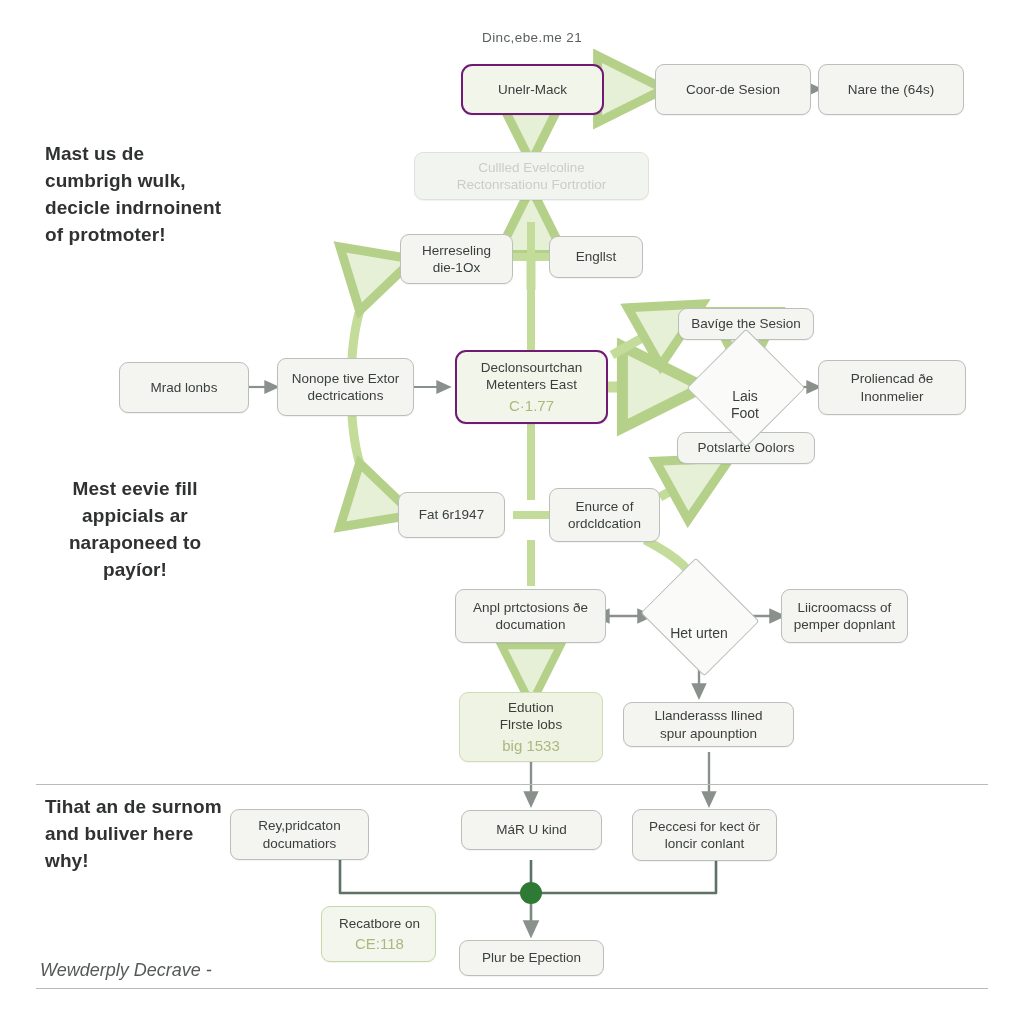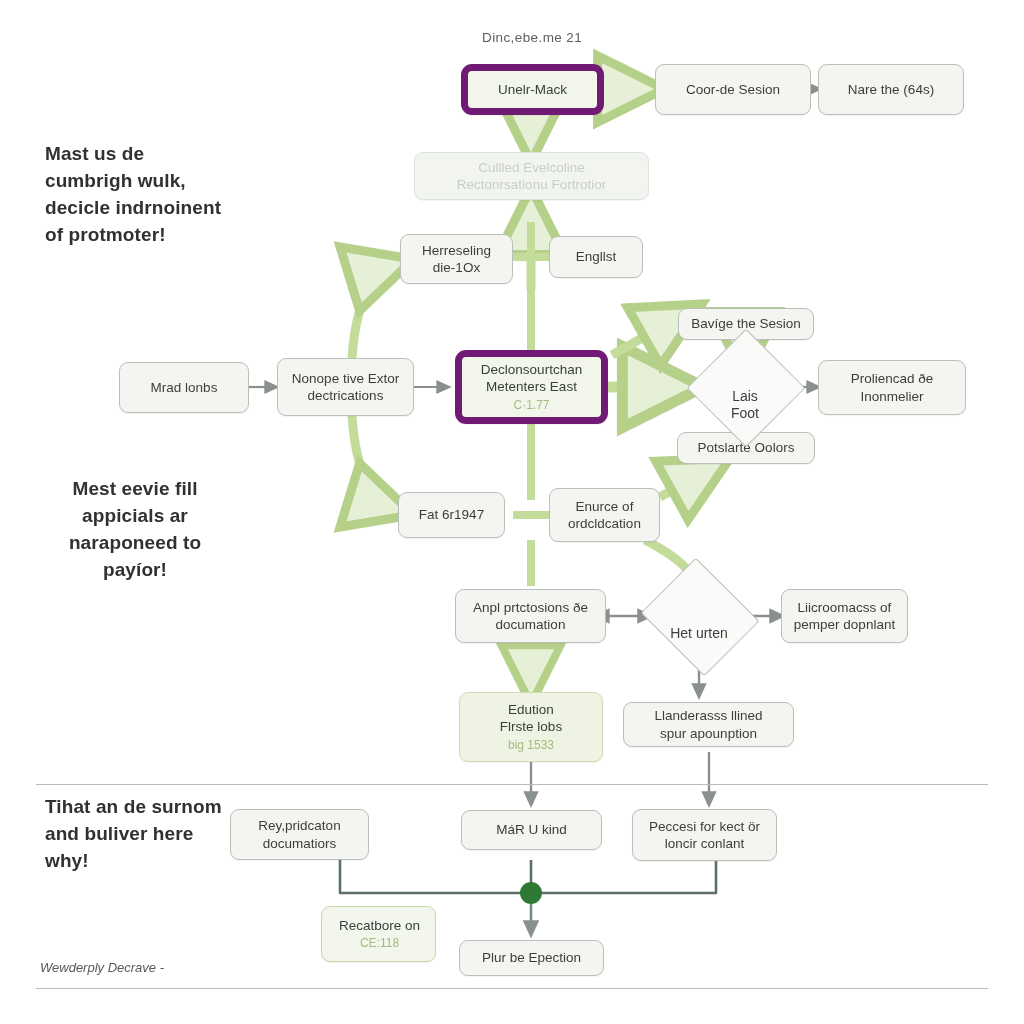--- a/index.html
+++ b/index.html
@@ -41,25 +41,25 @@
     color: #3a3f3c;
     font-size: 13.5px;
     line-height: 1.28;
     padding: 4px 6px;
     box-shadow: 0 1px 1px rgba(0,0,0,0.05);
   }
   .node .line2 { display: block; }
   .node .sub {
     display: block;
     color: #a9b97e;
-    font-size: 12px;
+    font-size: 15px;
     margin-top: 2px;
   }
   .node.accent {
-    border: 7px solid #701a75;
+    border: 2px solid #701a75;
     background: #f2f5ea;
     border-radius: 11px;
   }
   .node.pale {
     background: #f2f5ef;
     border: 1px solid #dde3dc;
     color: #c9cec6;
   }
   .node.softgreen {
     background: #eef3e4;
@@ -98,21 +98,21 @@
   .annot {
     position: absolute;
     font-size: 19px;
     line-height: 1.42;
     color: #2f3230;
     font-weight: 600;
     letter-spacing: 0.1px;
   }
   .caption {
     position: absolute;
-    font-size: 13px;
+    font-size: 18px;
     font-style: italic;
     color: #555a56;
   }
   .toptitle {
     position: absolute;
     font-size: 13.5px;
     color: #5a605b;
     letter-spacing: 0.4px;
   }
   .rule {

